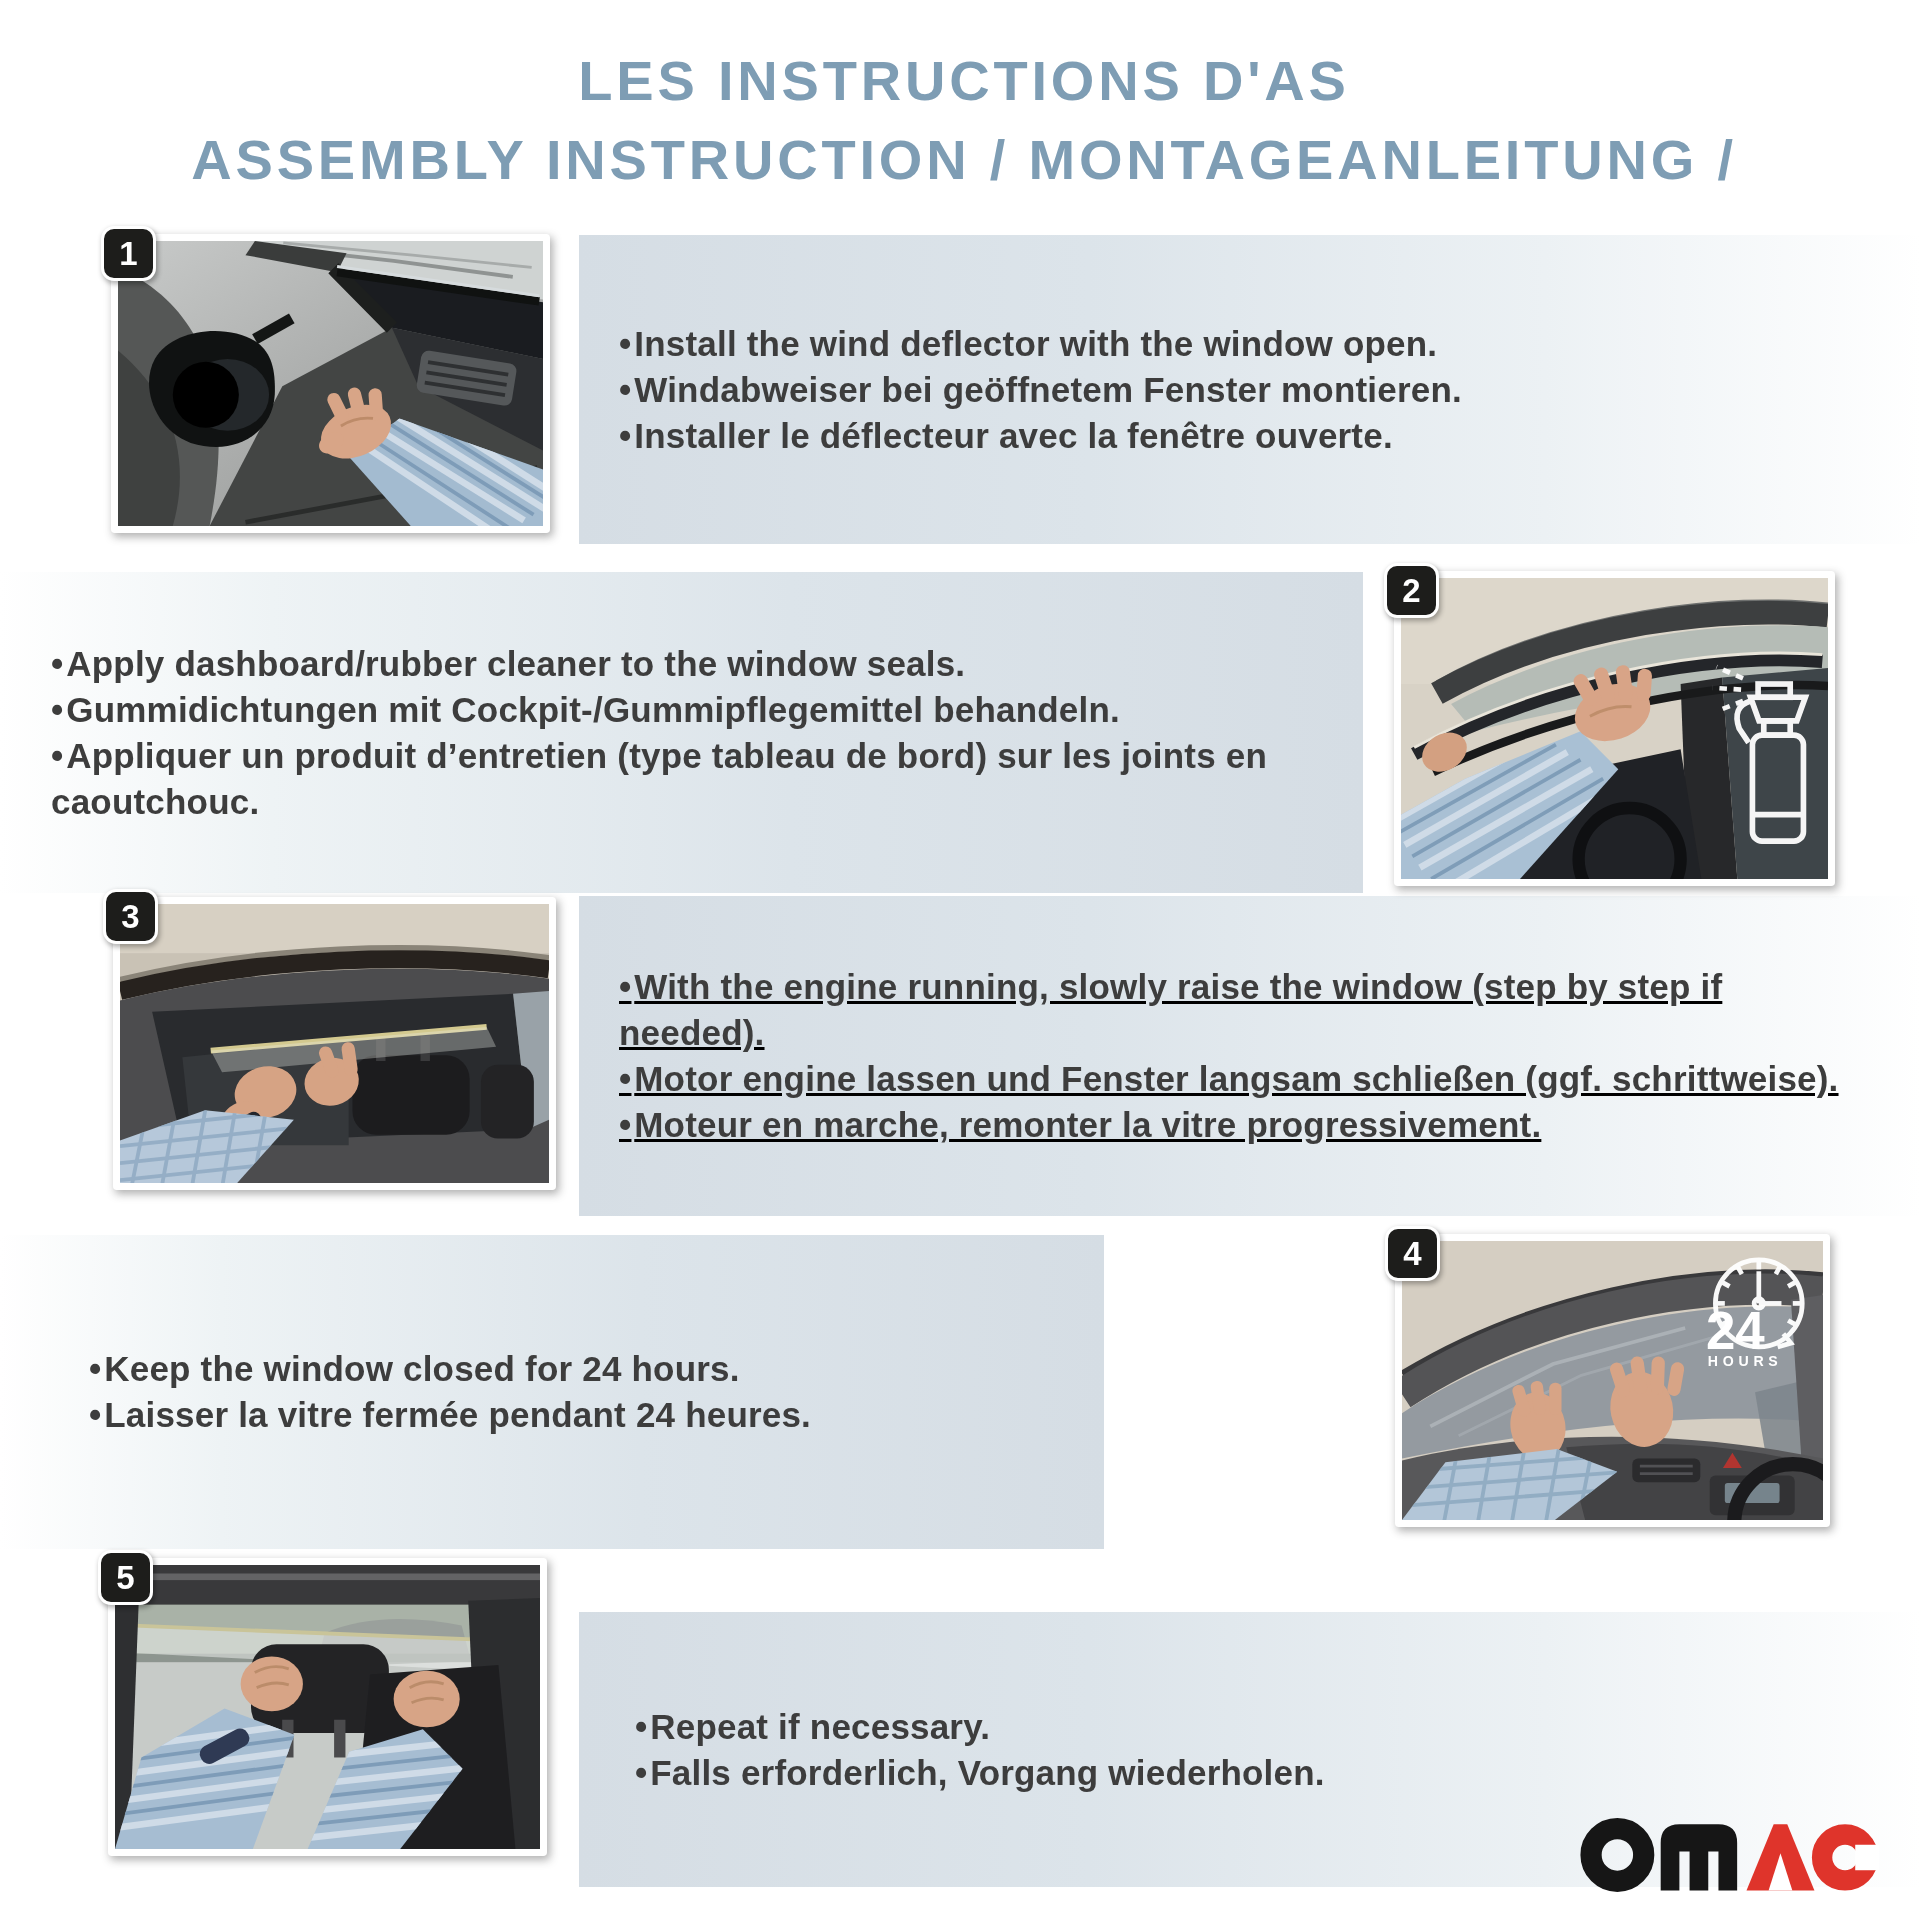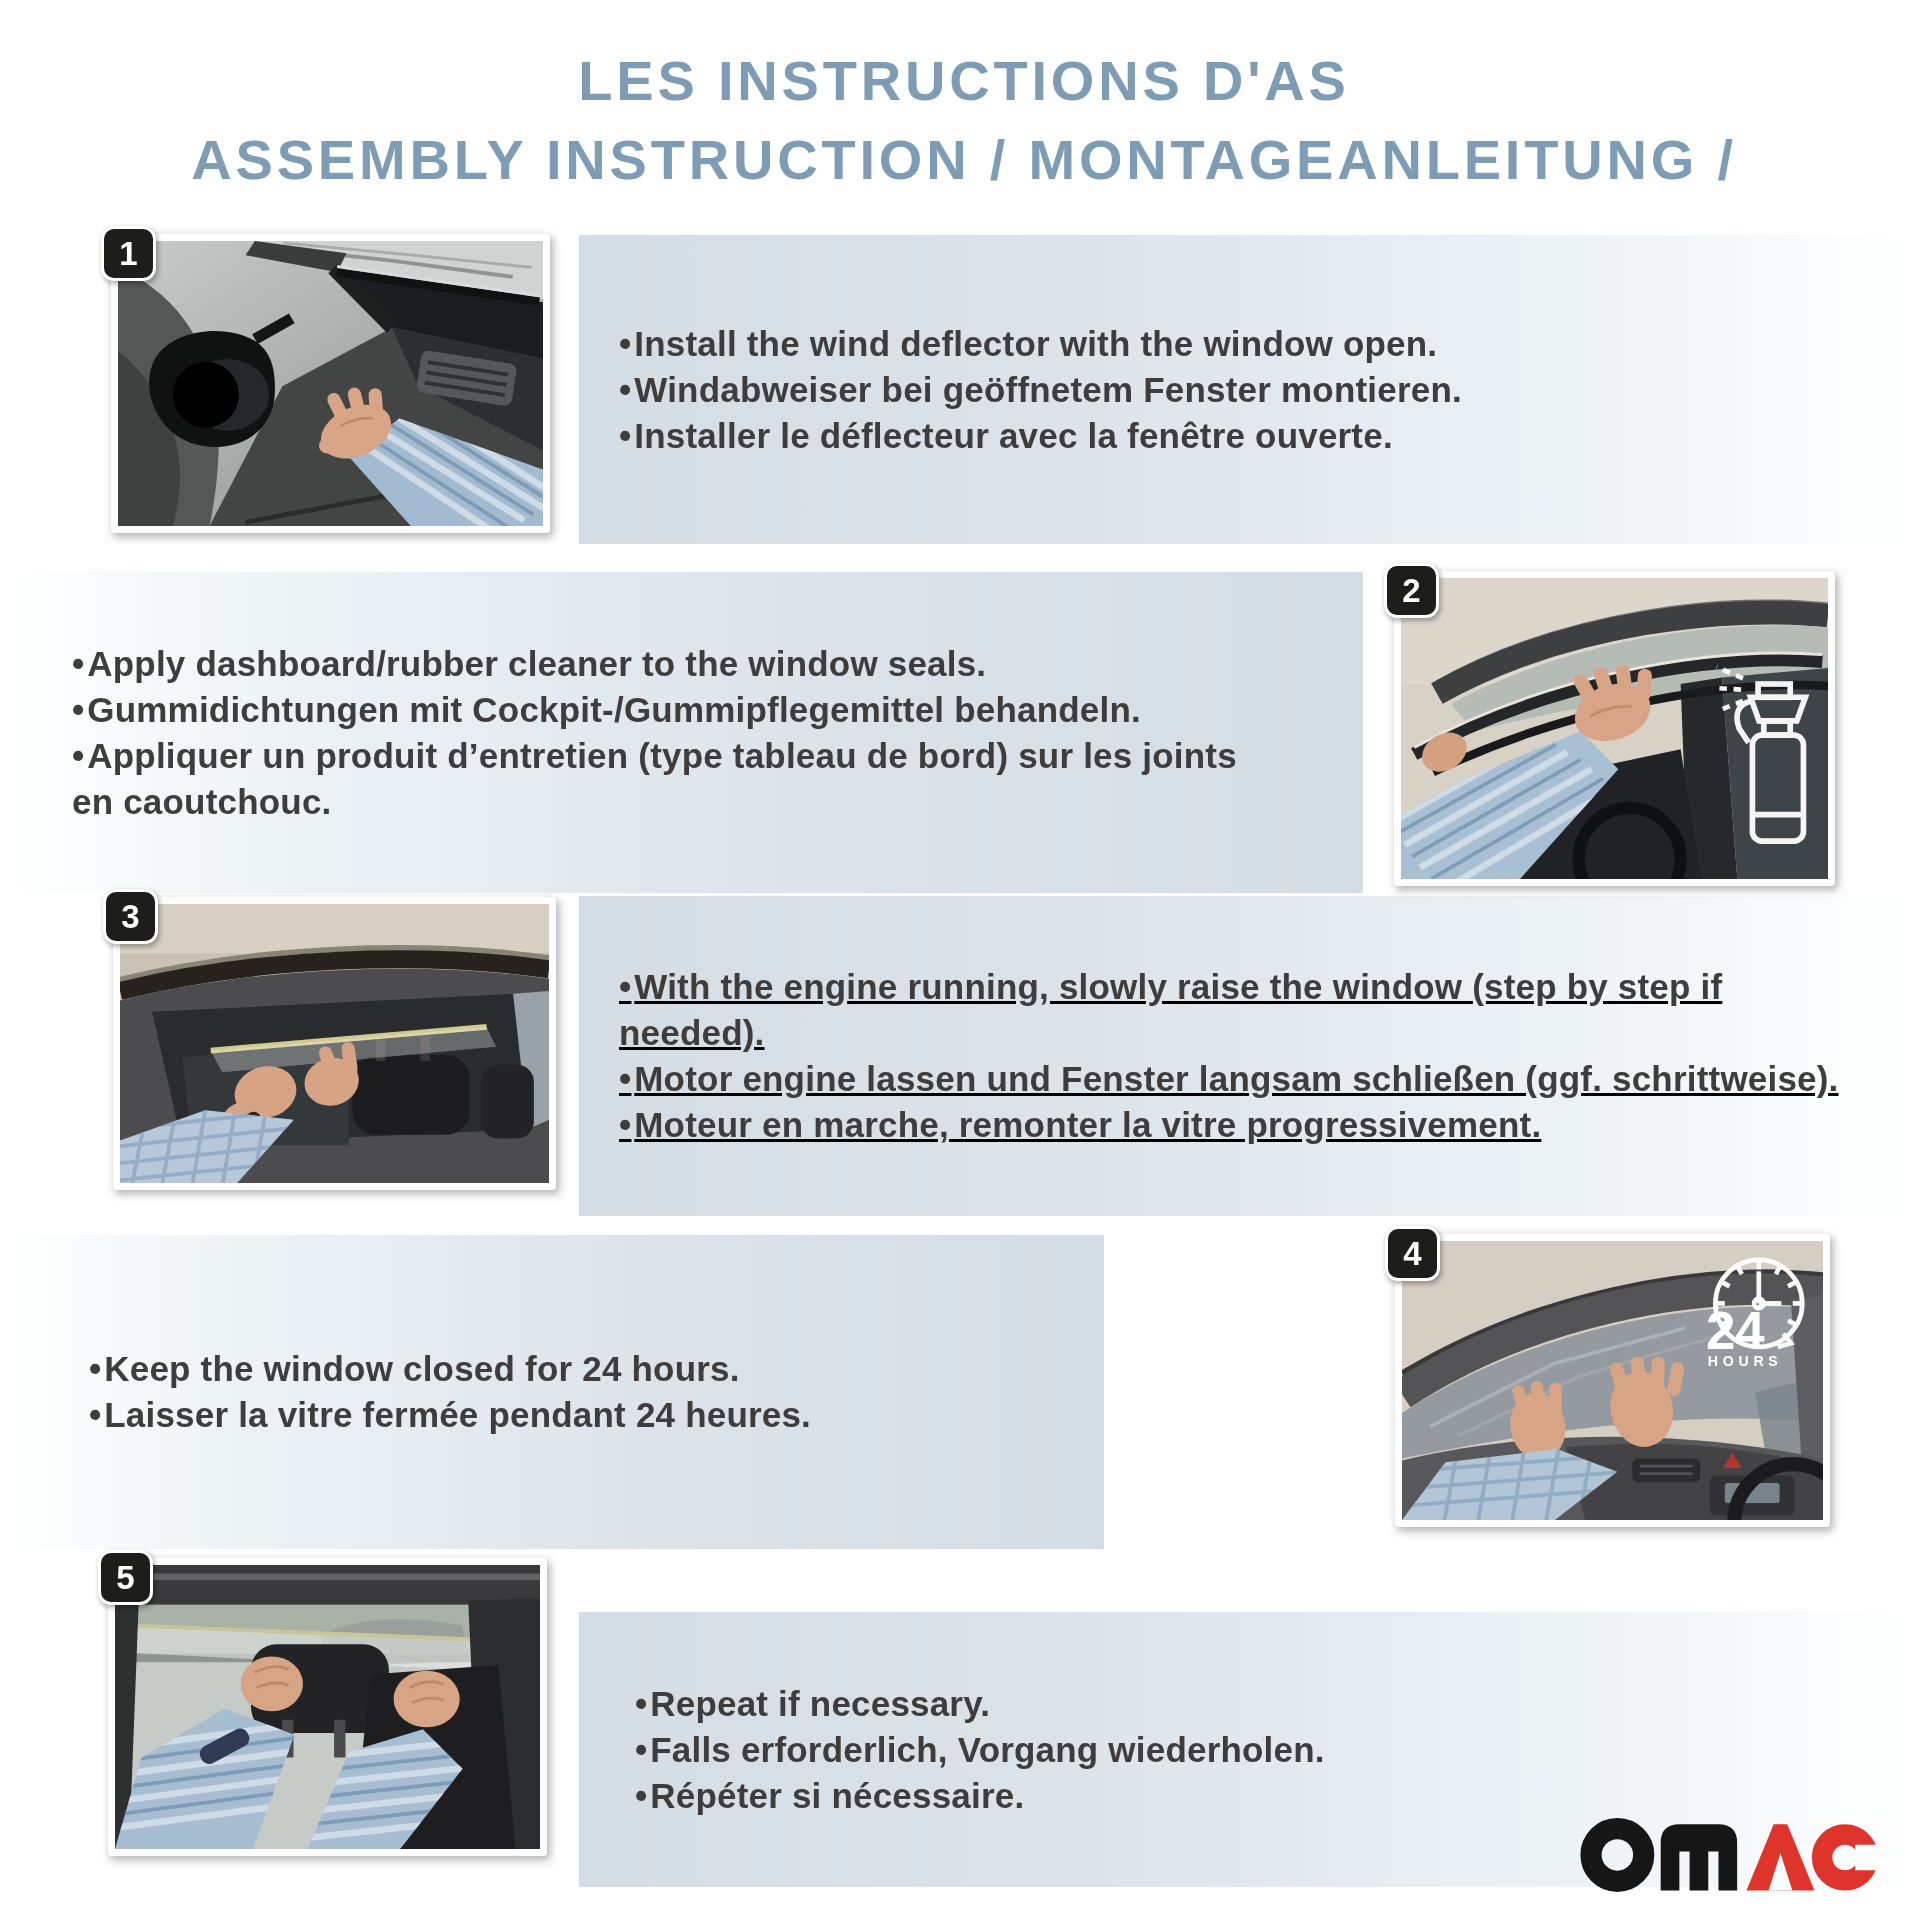--- a/index.html
+++ b/index.html
@@ -106,21 +106,21 @@
         <rect x="226" y="160" width="14" height="34" rx="7" transform="rotate(-26 233 177)"></rect>
         <rect x="246" y="155" width="14" height="36" rx="7" transform="rotate(-14 253 173)"></rect>
         <rect x="266" y="156" width="14" height="34" rx="7" transform="rotate(-4 273 173)"></rect>
         <ellipse cx="226" cy="214" rx="14" ry="10" transform="rotate(-30 226 214)"></ellipse>
       </g>
       <path d="M236,196 q16,-10 34,-8" stroke="#bd8b69" stroke-width="3" fill="none"></path>
     </svg>
     <span class="badge">1</span>
   </figure>
 
-  <section class="band fade-left" style="left:0px;top:572px;width:1363px;height:321px;padding-left:72px;padding-right:77px;">
+  <section class="band fade-left" style="left:0px;top:572px;width:1363px;height:321px;padding-left:51px;padding-right:77px;">
     <ul>
       <li>Apply dashboard/rubber cleaner to the window seals.</li>
       <li>Gummidichtungen mit Cockpit-/Gummipflegemittel behandeln.</li>
       <li>Appliquer un produit d’entretien (type tableau de bord) sur les joints en caoutchouc.</li>
     </ul>
   </section>
 
   <figure class="photo" style="left:1394px;top:571px;width:441px;height:315px;">
     <svg viewBox="0 0 452 318" preserveAspectRatio="none">
       <defs>
@@ -307,21 +307,20 @@
         <text x="324" y="132" font-size="15" font-weight="bold" letter-spacing="5" fill="#ffffff">HOURS</text>
       </g>
     </svg>
     <span class="badge">4</span>
   </figure>
 
   <section class="band fade-right" style="left:579px;top:1580px;width:1342px;height:275px;padding-left:56px;padding-right:66px;margin-top:32px;">
     <ul>
       <li>Repeat if necessary.</li>
       <li>Falls erforderlich, Vorgang wiederholen.</li>
-      <li>Répéter si nécessaire.</li>
     </ul>
   </section>
 
   <figure class="photo" style="left:108px;top:1558px;width:439px;height:298px;">
     <svg viewBox="0 0 450 301" preserveAspectRatio="none">
       <defs>
         <clipPath id="s5armL">
             <polygon points="0,301 28,204 116,152 190,180 146,301"></polygon>
           </clipPath>
         <clipPath id="s5armR">

